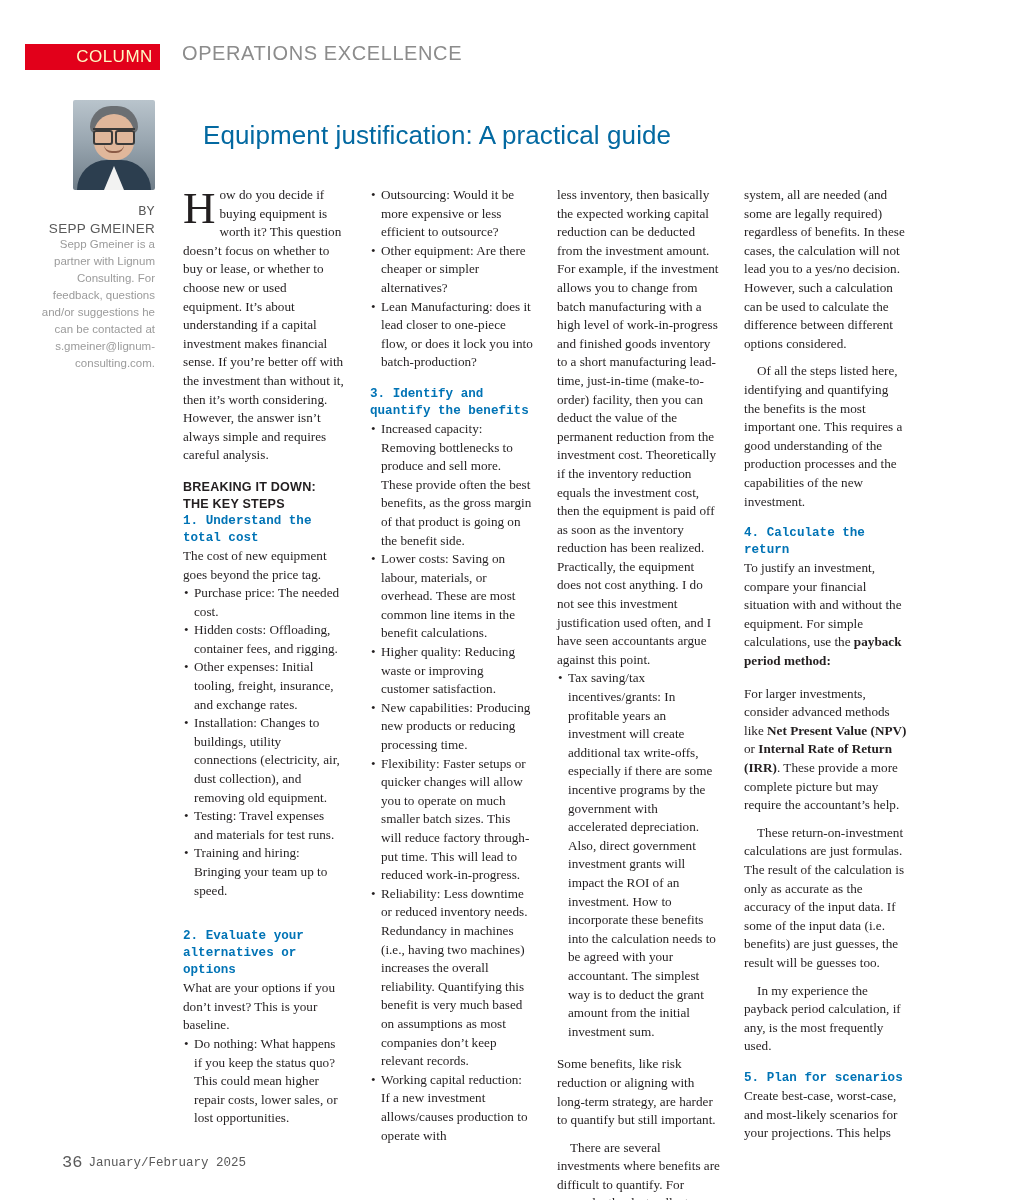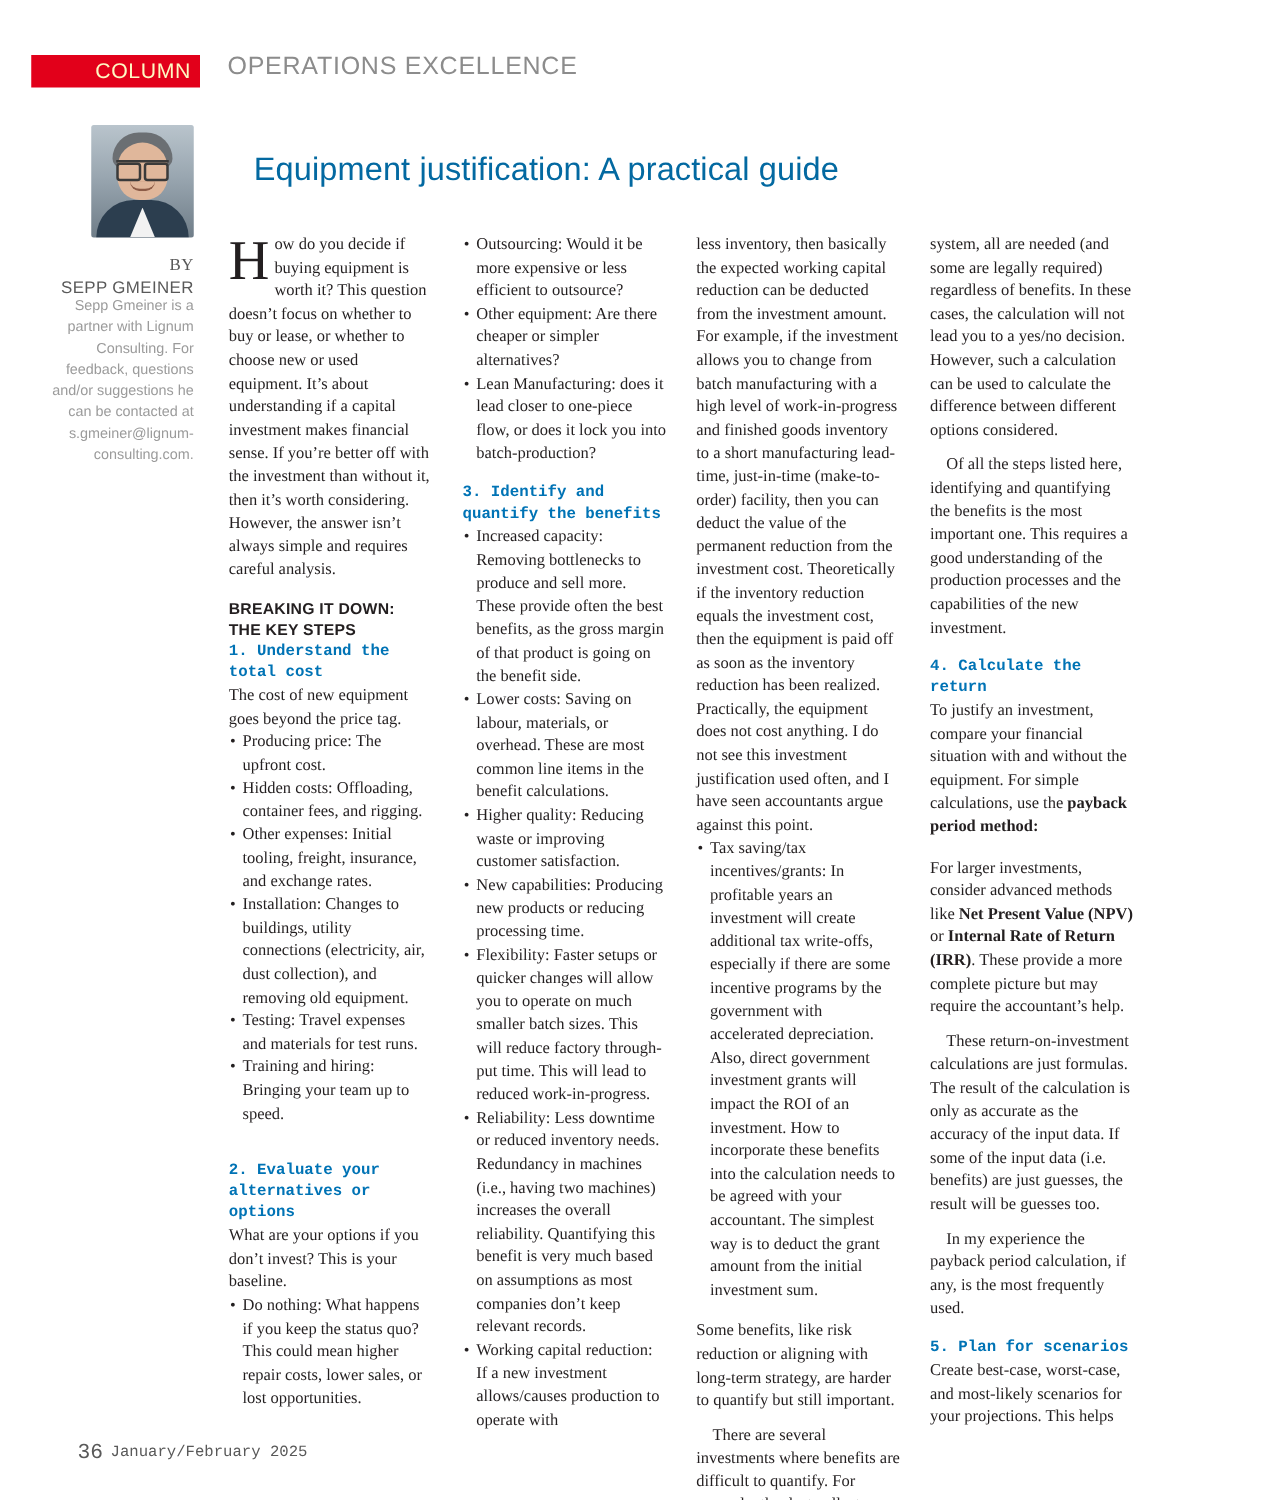--- a/index.html
+++ b/index.html
@@ -111,21 +111,21 @@
     border-radius: 30px 30px 0 0;
   }
   .author-photo .shirt {
     position: absolute; left: 31px; bottom: 0;
     width: 20px; height: 24px;
     background: #f2f2f2;
     clip-path: polygon(50% 0, 100% 100%, 0 100%);
   }
   .by-label {
     margin-top: 14px;
-    font-family: Liberation Serif, serif;
+    font-family: Liberation Mono, monospace;
     font-size: 13.5px;
     color: #595959;
     letter-spacing: 0.3px;
   }
   .author-name {
     font-family: "Liberation Sans", sans-serif;
     font-size: 13.5px;
     color: #595959;
     letter-spacing: 0.3px;
     margin-top: 2px;
@@ -241,21 +241,21 @@
 <div class="columns">
 
   <div class="col">
     <p class="dropcap-para"><span class="dropcap">H</span><span>ow do you decide if buying equipment is worth it? This question doesn’t focus on whether to buy or lease, or whether to choose new or used equipment. It’s about understanding if a capital investment makes financial sense. If you’re better off with the investment than without it, then it’s worth considering. However, the answer isn’t always simple and requires careful analysis.</span></p>
     <div class="gap"></div>
     <div class="h-black" style="white-space:pre-line">BREAKING IT DOWN:
 THE KEY STEPS</div>
     <div class="h-blue">1. Understand the total cost</div>
     <p>The cost of new equipment goes beyond the price tag.</p>
     <ul class="bullets">
-      <li>Producing price: The upfront cost.</li>
+      <li>Purchase price: The needed cost.</li>
       <li>Hidden costs: Offloading, container fees, and rigging.</li>
       <li>Other expenses: Initial tooling, freight, insurance, and exchange rates.</li>
       <li>Installation: Changes to buildings, utility connections (electricity, air, dust collection), and removing old equipment.</li>
       <li>Testing: Travel expenses and materials for test runs.</li>
       <li>Training and hiring: Bringing your team up to speed.</li>
     </ul>
     <div class="gap"></div>
     <div class="gap"></div>
     <div class="h-blue">2. Evaluate your alternatives or options</div>
     <p>What are your options if you don’t invest? This is your baseline.</p>

